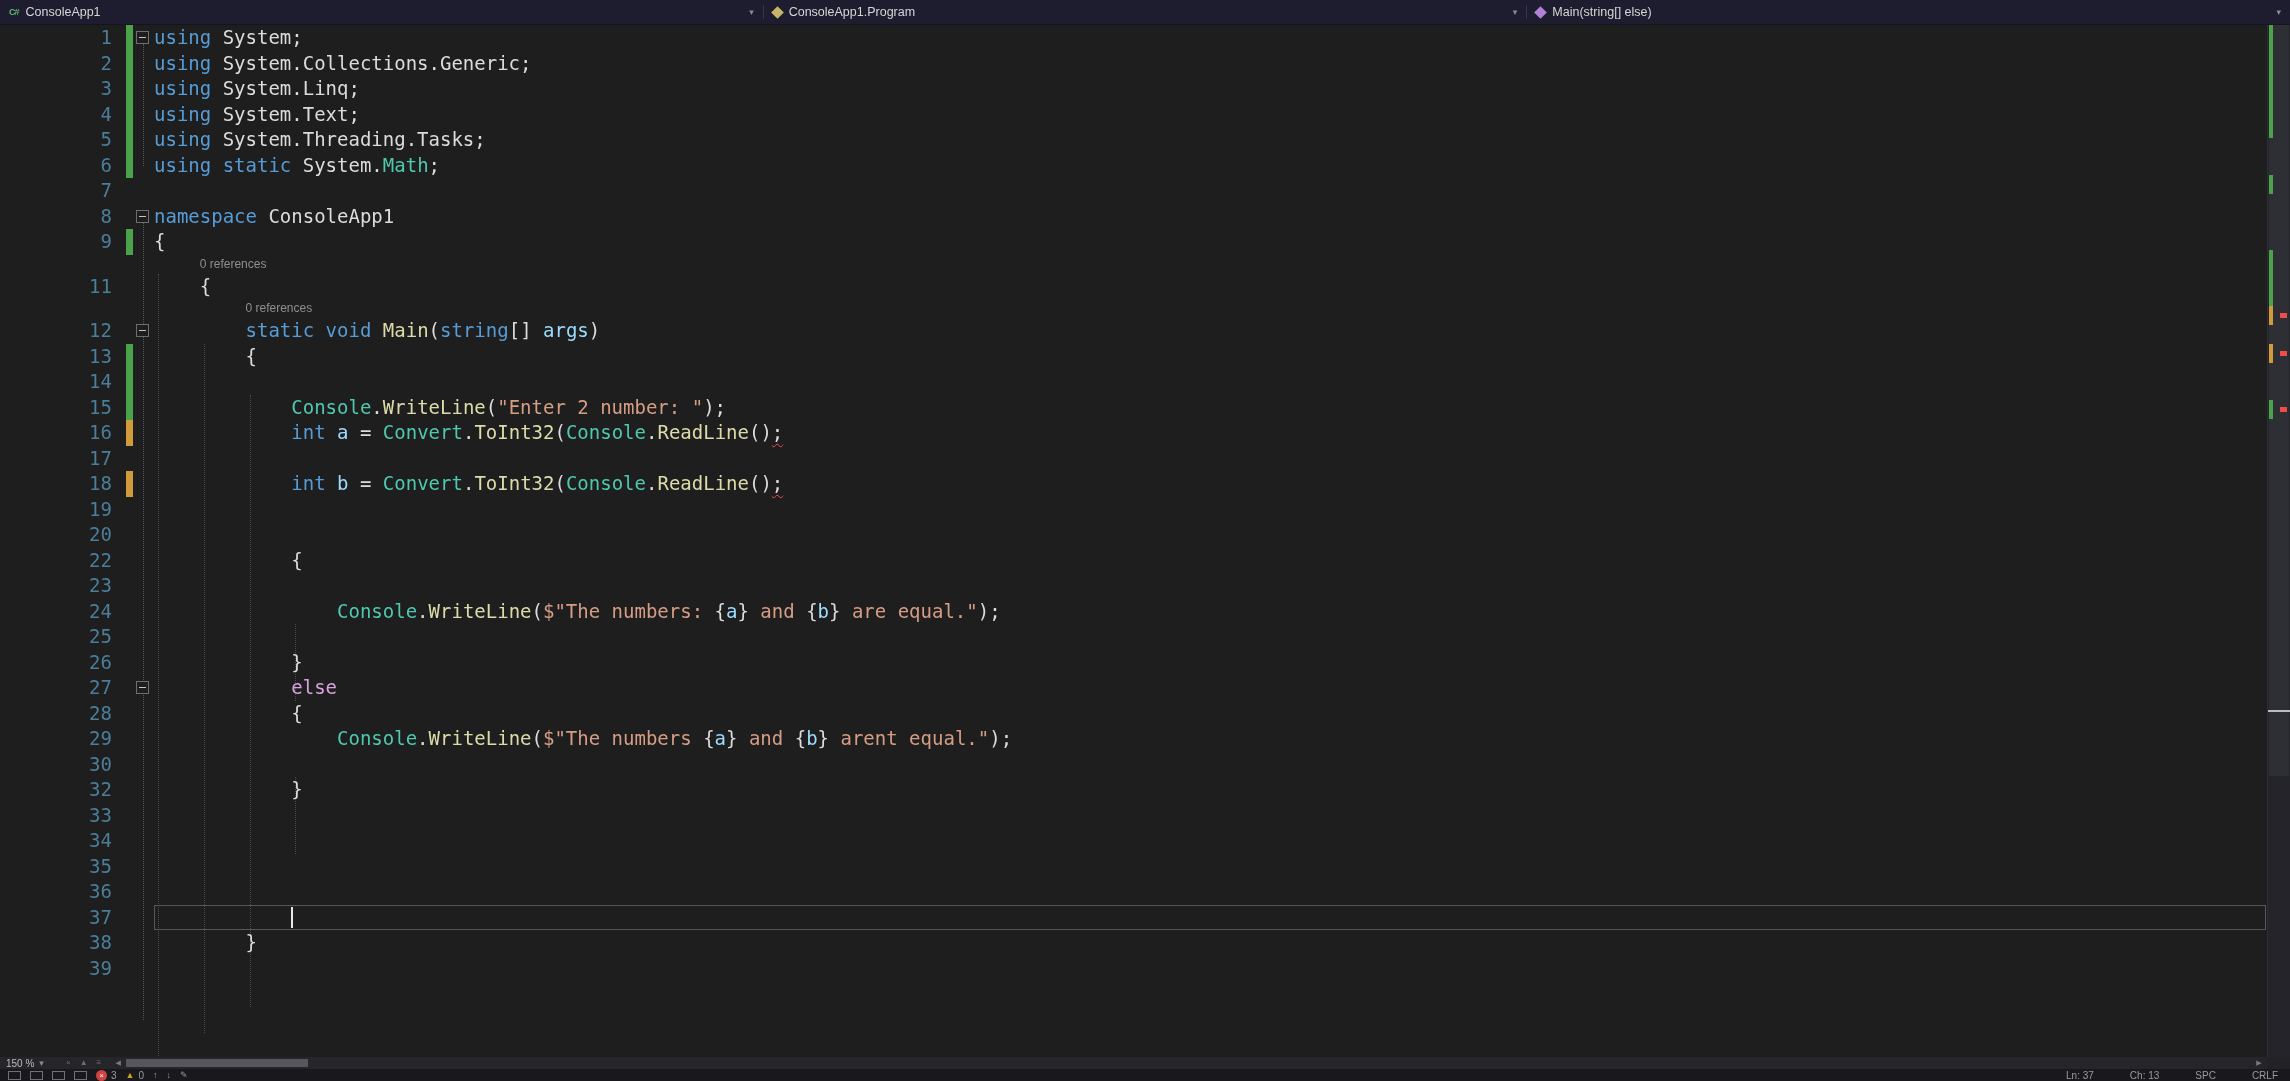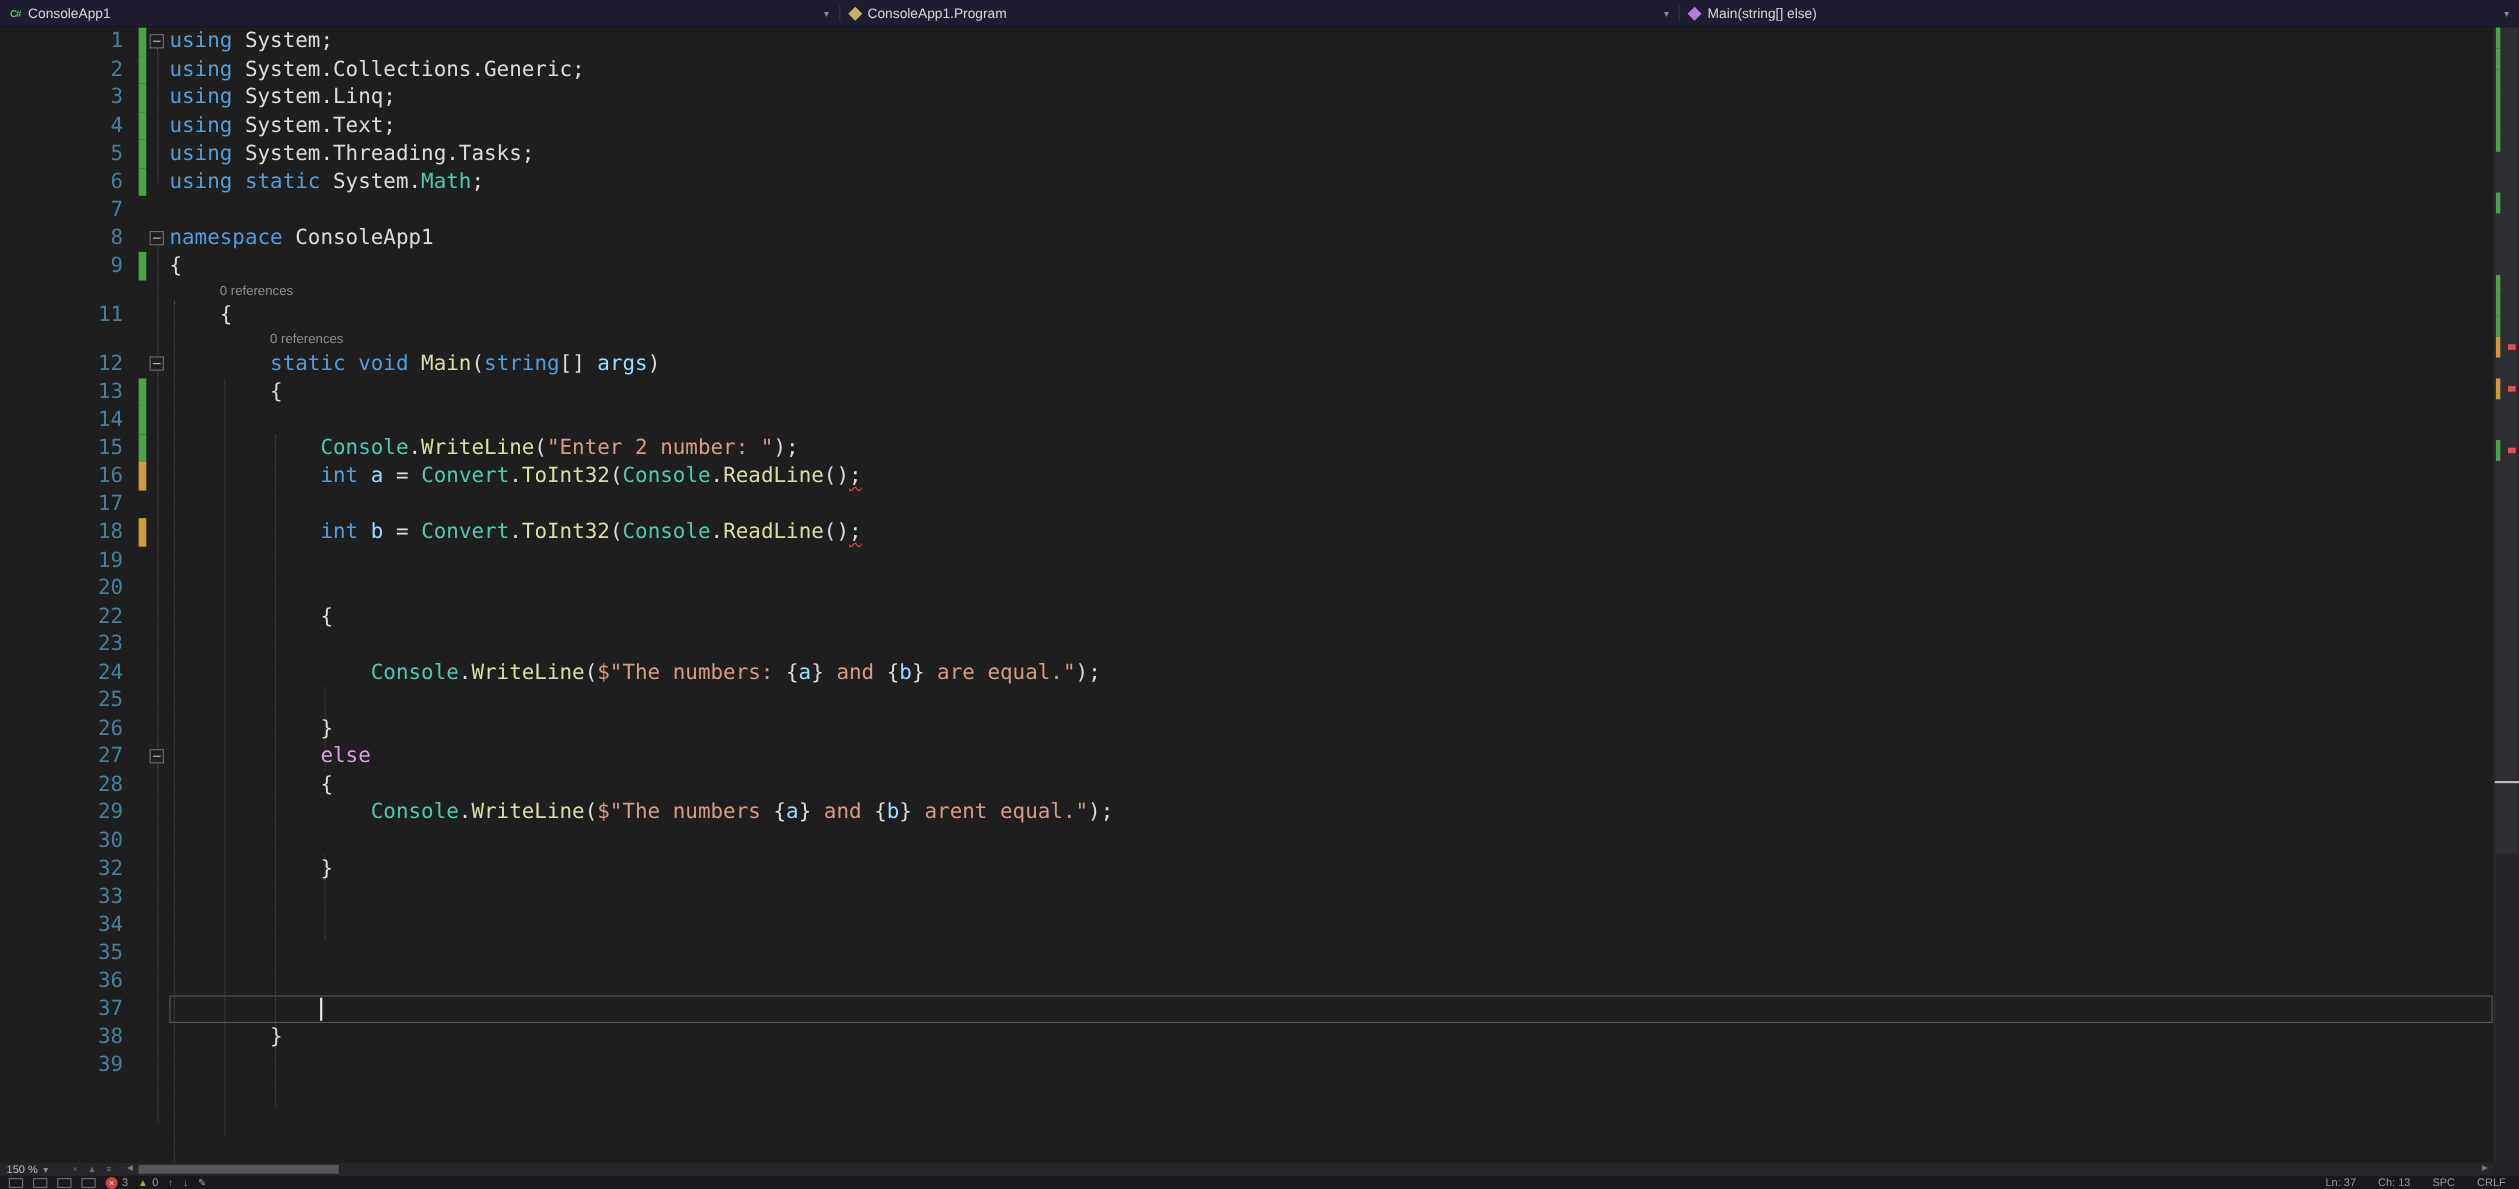--- a/index.html
+++ b/index.html
@@ -63,21 +63,21 @@
   .hs-corner{width:23px;height:100%;flex:none;background:#222227}
 
   
   .statusbar{height:12px;background:#19191d;display:flex;align-items:center;font-size:10px;color:#9a9aa0;padding:0 8px;gap:10px}
   .sb-left{display:flex;align-items:center;gap:9px}
   .win-ic{width:13px;height:9px;border:1px solid #70707a;display:inline-block;flex:none}
   .badge{display:flex;align-items:center;gap:4px}
   .err-ic{width:11px;height:11px;border-radius:50%;background:#D04343;color:#fff;font-size:8px;line-height:11px;text-align:center;display:inline-block}
   .warn-ic{color:#C8A227;font-size:9px;line-height:1}
   .sb-ic{color:#9a9aa0;font-size:9px;line-height:1}
-  .sb-right{margin-left:auto;display:flex;gap:20px;padding-right:4px}
+  .sb-right{margin-left:auto;display:flex;gap:36px;padding-right:4px}
 </style>
 </head>
 <body>
 
 <div class="navbar">
   <div class="nav-section">
     <span class="csharp-ic">C#</span>
     <span class="nav-label">ConsoleApp1</span>
     <span class="chev">▾</span>
   </div>

